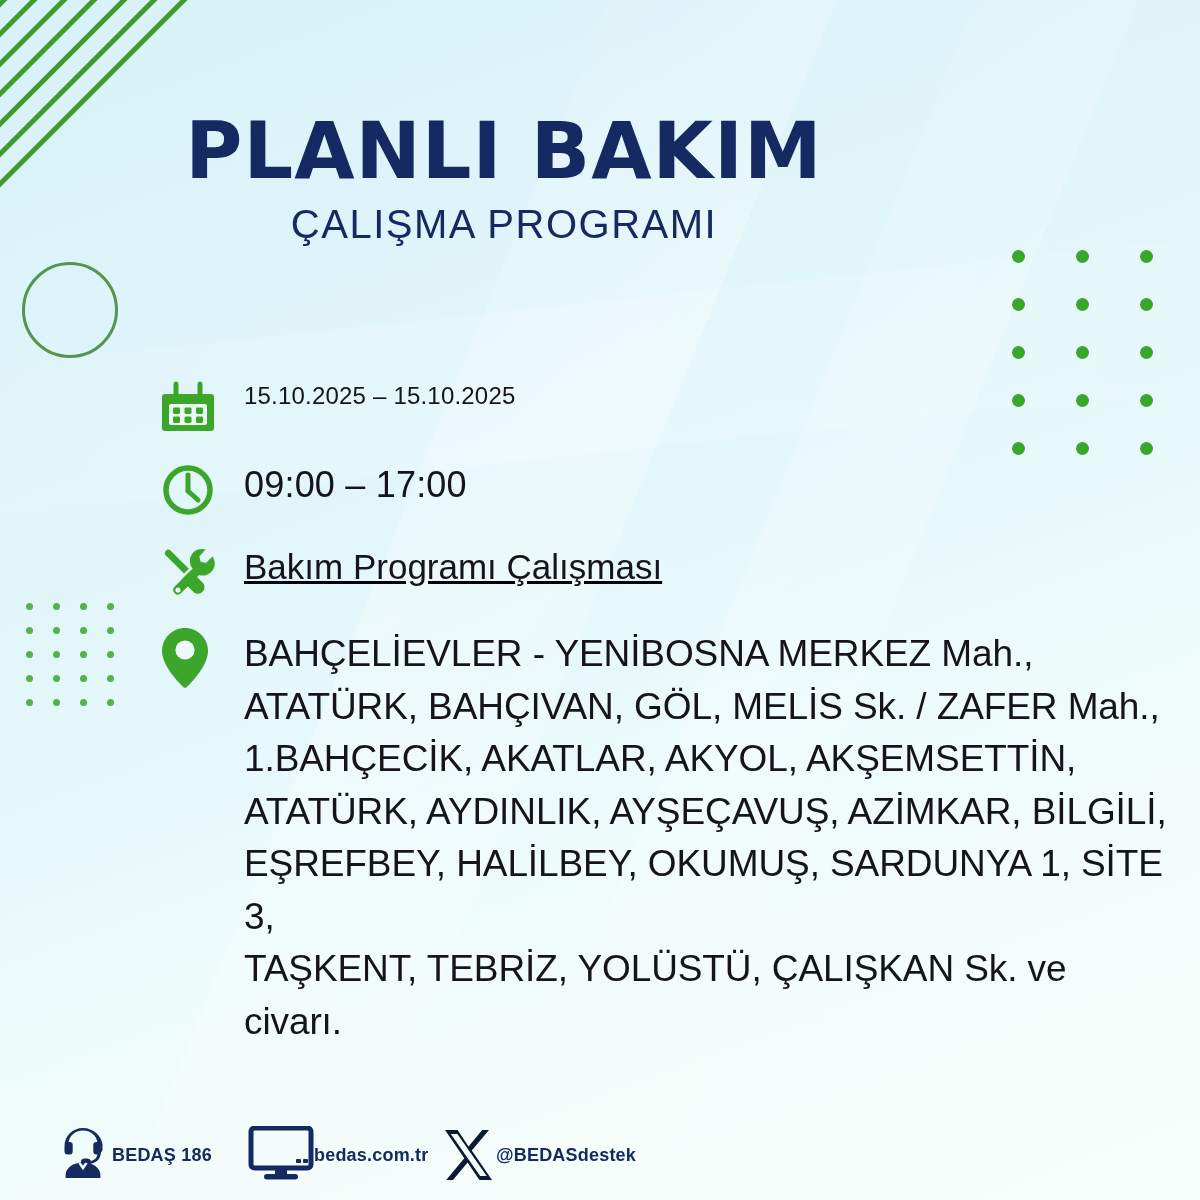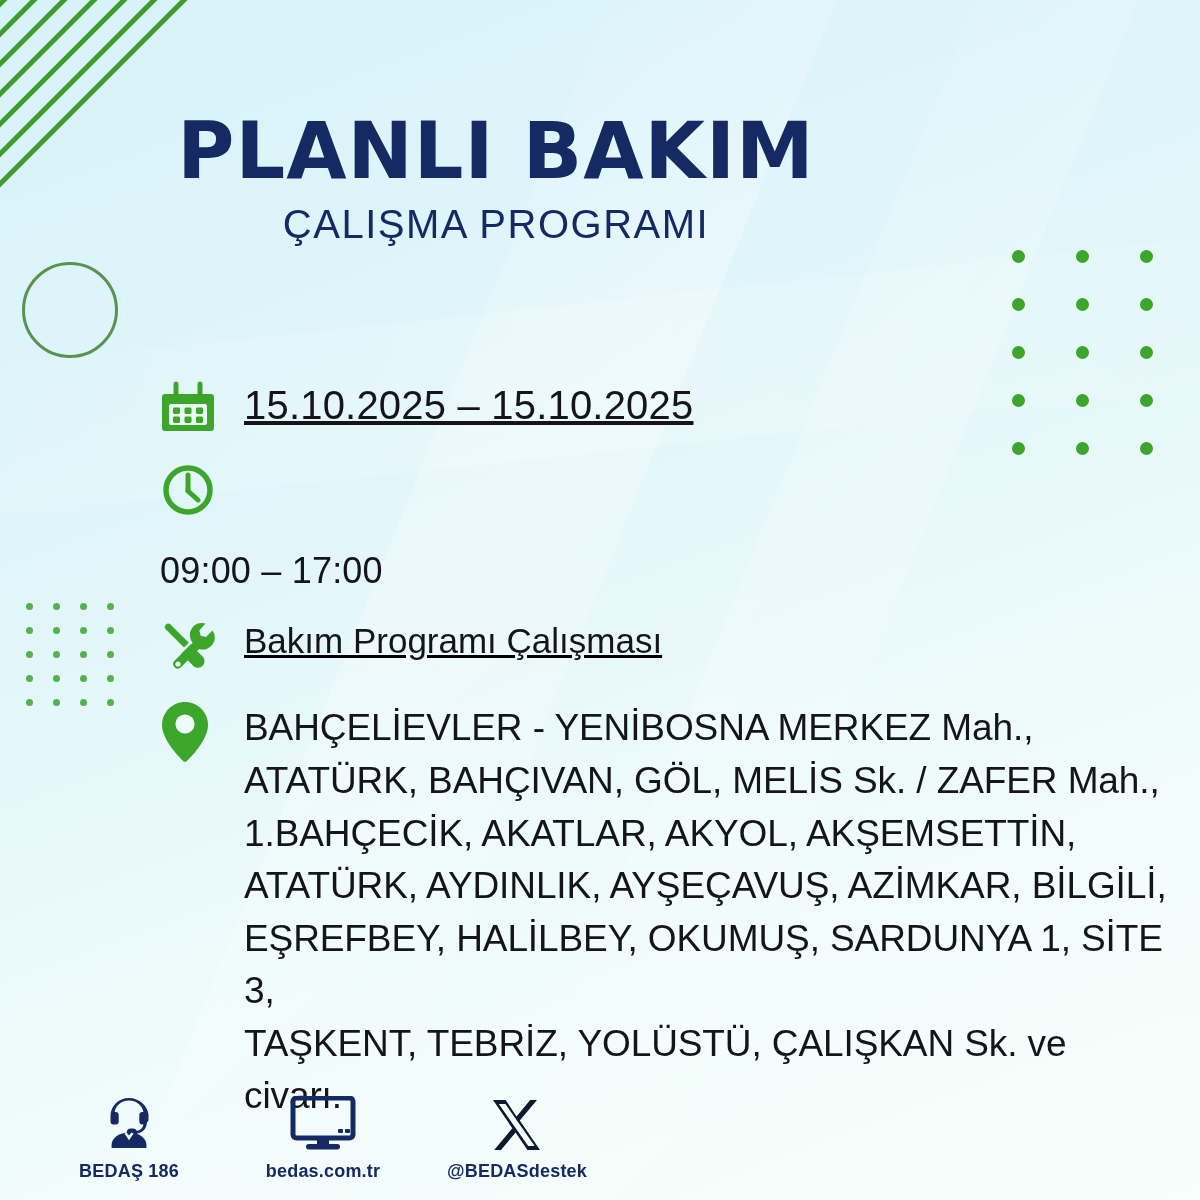--- a/index.html
+++ b/index.html
@@ -87,21 +87,21 @@
     grid-template-columns: repeat(4, 27px);
     grid-auto-rows: 24px;
     justify-items: center;
     align-items: center;
   }
   .dotgrid-left span { width: 7px; height: 7px; opacity: .85; }
 
   
   .headings {
     position: absolute;
-    left: 0;
+    left: 8px;
     top: 112px;
     width: 992px;
     text-align: center;
   }
   .title-main {
     font-family: "DejaVu Sans", sans-serif;
     font-weight: 700;
     font-size: 78px;
     letter-spacing: 1px;
     color: #152a62;
@@ -140,22 +140,22 @@
     align-items: flex-start;
     padding-top: 2px;
   }
   .row .rowtext {
     font-size: 35px;
     color: #14141a;
     line-height: 1.18;
     padding-top: 4px;
     white-space: pre-line;
   }
-  .row-date .rowtext { font-size: 40px; letter-spacing: .2px; text-decoration: underline; }
-  .row-time { margin-top: 4px; flex-direction: column; }
+  .row-date .rowtext { font-size: 24px; letter-spacing: .2px; }
+  .row-time { margin-top: 4px; }
   .row-time .rowtext { font-size: 36px; letter-spacing: .2px; }
   .row-work { margin-top: 20px; text-decoration: underline; }
   .row-work .rowtext { font-size: 35px; }
   .row-addr { margin-top: 20px; }
   .row-addr .rowtext {
     font-size: 37px;
     line-height: 1.42;
     letter-spacing: -0.1px;
   }
 
@@ -170,21 +170,21 @@
   .contacts {
     position: absolute;
     left: 54px;
     bottom: 18px;
     display: flex;
     align-items: flex-end;
     gap: 44px;
   }
   .contact {
     display: flex;
-    flex-direction: column;
+    flex-direction: row;
     align-items: center;
     width: 150px;
   }
   .contact .cicon {
     height: 62px;
     display: flex;
     align-items: flex-end;
     justify-content: center;
   }
   .contact .clabel {

